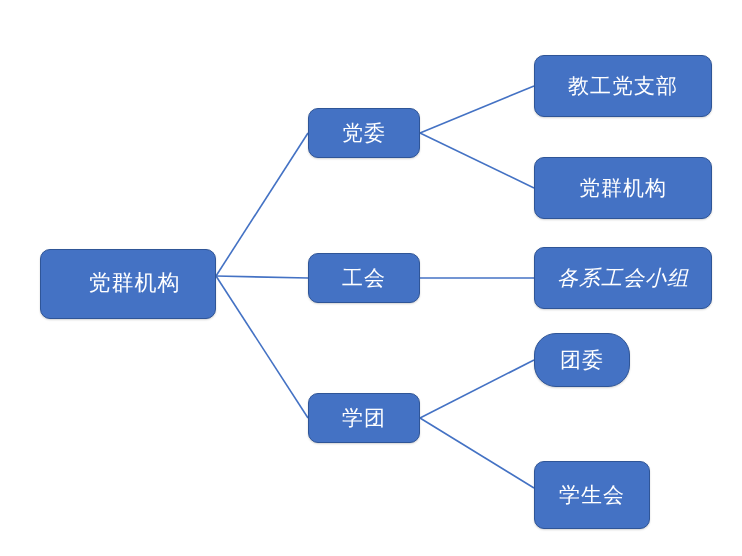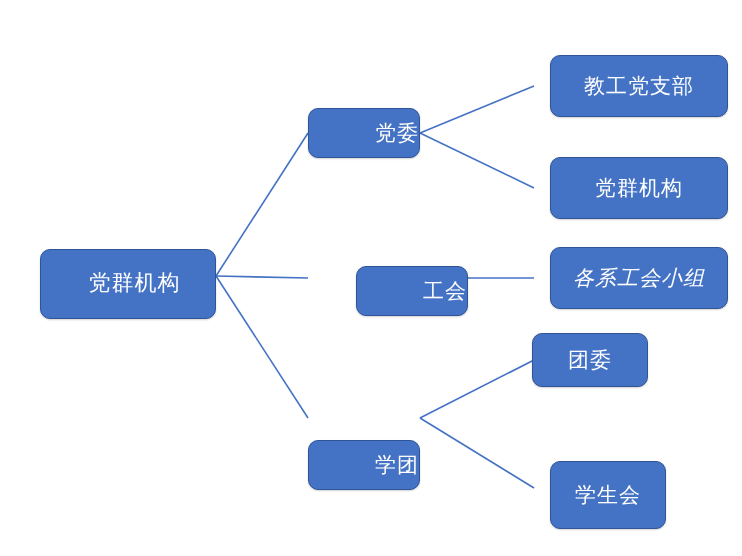--- a/index.html
+++ b/index.html
@@ -40,22 +40,22 @@
     line-height: 1;
     letter-spacing: 1px;
     white-space: nowrap;
     box-shadow: 0 1px 2px rgba(0,0,0,0.18);
   }
   .node-label {
     display: block;
     transform: translateY(-1px);
   }
   .node.level-0 { font-size: 22px; }
-  .node.level-1 { font-size: 21px; justify-content: flex-end; }
-  .node.level-2 { font-size: 21px; margin-left: 16px; }
+  .node.level-1 { font-size: 21px; }
+  .node.level-2 { font-size: 21px; }
 </style>
 </head>
 <body>
 
 <div id="chart-canvas">
   <svg id="connector-layer" width="742" height="556" viewBox="0 0 742 556" xmlns="http://www.w3.org/2000/svg">
       <line x1="216" y1="276" x2="308" y2="133" stroke="#4472C4" stroke-width="1.6"></line>
       <line x1="216" y1="276" x2="308" y2="278" stroke="#4472C4" stroke-width="1.6"></line>
       <line x1="216" y1="276" x2="308" y2="418" stroke="#4472C4" stroke-width="1.6"></line>
       <line x1="420" y1="133" x2="534" y2="86" stroke="#4472C4" stroke-width="1.6"></line>
@@ -64,35 +64,35 @@
       <line x1="420" y1="418" x2="534" y2="360" stroke="#4472C4" stroke-width="1.6"></line>
       <line x1="420" y1="418" x2="534" y2="488" stroke="#4472C4" stroke-width="1.6"></line>
     </svg>
   <div id="node-layer">
       <div class="node level-0" style="left: 40px; top: 249px; width: 176px; height: 70px; padding-left: 13px;">
         <span class="node-label">党群机构</span>
       </div>
       <div class="node level-1" style="left: 308px; top: 108px; width: 112px; height: 50px;">
         <span class="node-label">党委</span>
       </div>
-      <div class="node level-1" style="left: 308px; top: 266px; width: 112px; height: 50px; margin-left: 48px;">
+      <div class="node level-1" style="left: 308px; top: 253px; width: 112px; height: 50px;">
         <span class="node-label">工会</span>
       </div>
-      <div class="node level-1" style="left: 308px; top: 393px; width: 112px; height: 50px; margin-top: 47px;">
+      <div class="node level-1" style="left: 308px; top: 393px; width: 112px; height: 50px;">
         <span class="node-label">学团</span>
       </div>
       <div class="node level-2" style="left: 534px; top: 55px; width: 178px; height: 62px;">
         <span class="node-label">教工党支部</span>
       </div>
       <div class="node level-2" style="left: 534px; top: 157px; width: 178px; height: 62px;">
         <span class="node-label">党群机构</span>
       </div>
       <div class="node level-2" style="left: 534px; top: 247px; width: 178px; height: 62px; font-style: italic;">
         <span class="node-label">各系工会小组</span>
       </div>
-      <div class="node level-2" style="left: 516px; top: 333px; width: 116px; height: 54px;">
+      <div class="node level-2" style="left: 534px; top: 333px; width: 96px; height: 54px; border-radius: 22px;">
         <span class="node-label">团委</span>
       </div>
       <div class="node level-2" style="left: 534px; top: 461px; width: 116px; height: 68px;">
         <span class="node-label">学生会</span>
       </div>
     </div>
 </div>
 
 </body></html>

